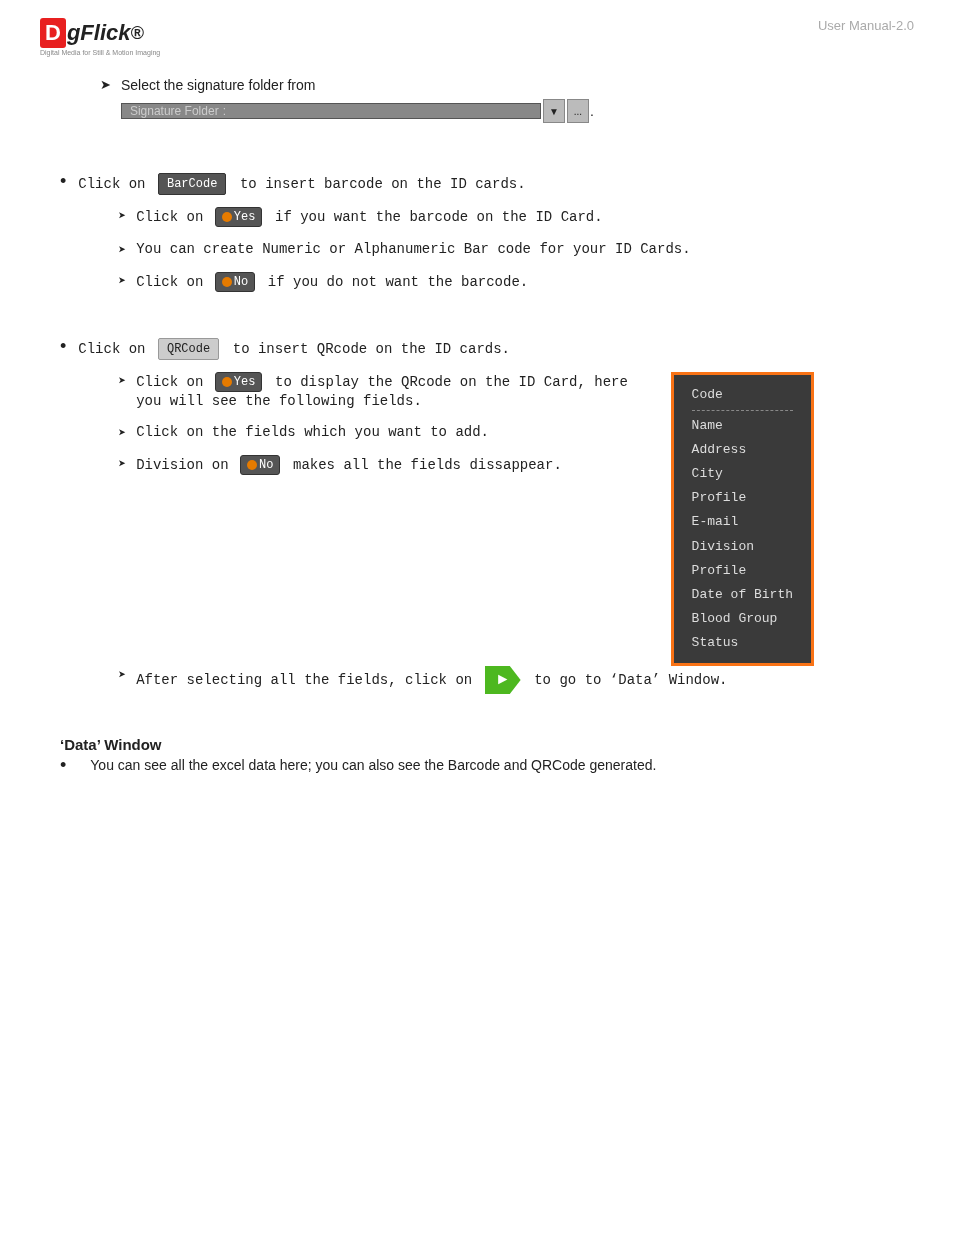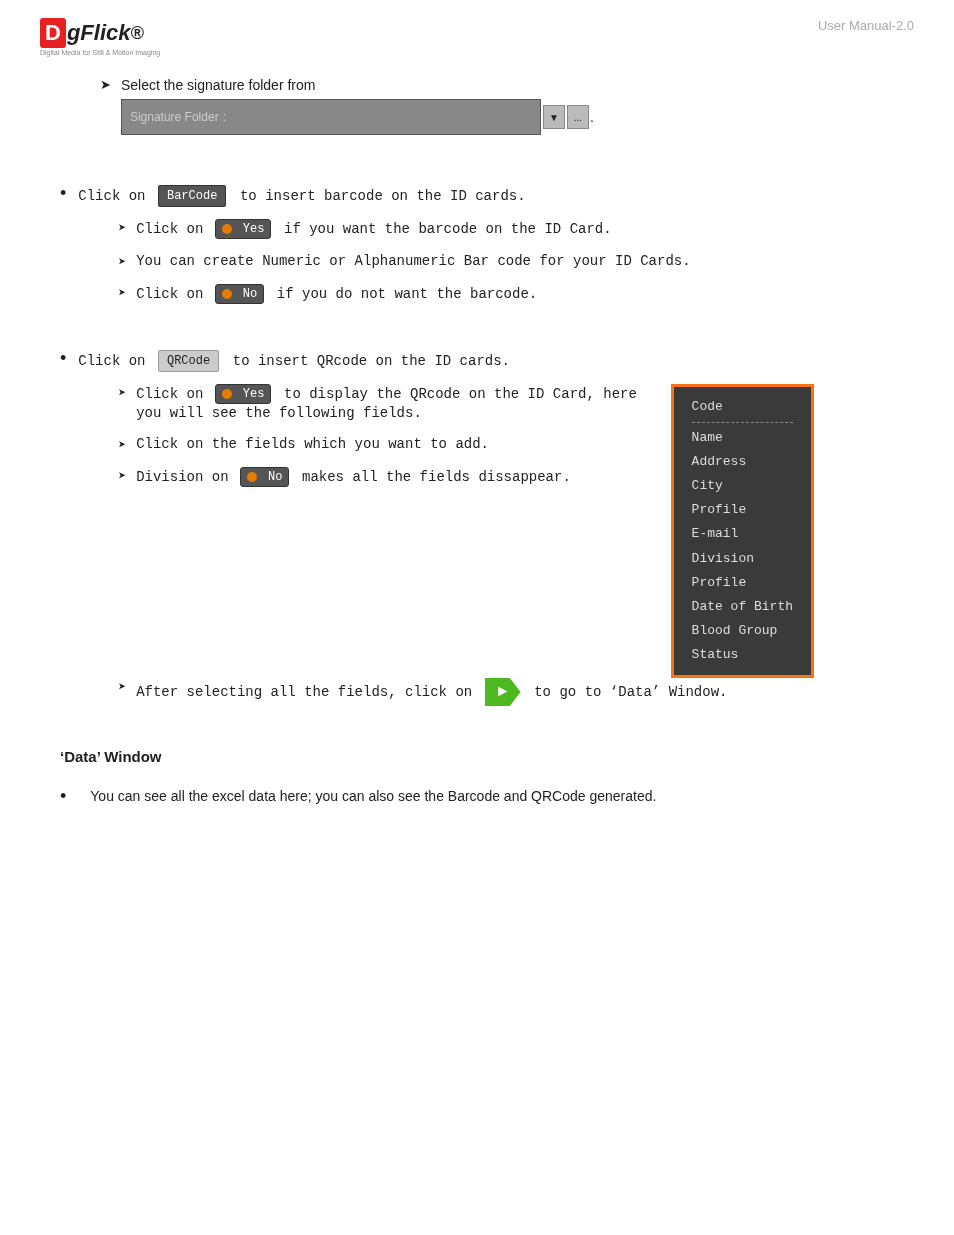--- a/index.html
+++ b/index.html
@@ -82,21 +82,21 @@
       display: flex;
       align-items: center;
       margin-top: 5px;
     }
     .sig-folder-input {
       background: #888;
       color: #ddd;
       font-size: 12px;
       padding: 3px 8px;
       width: 420px;
-      height: 36px;
+      height: 16px;
       display: flex;
       align-items: center;
       border: 1px solid #555;
     }
     .sig-folder-btn {
       background: #bbb;
       border: 1px solid #888;
       width: 22px;
       height: 24px;
       display: flex;
@@ -155,21 +155,21 @@
       display: inline-flex;
       align-items: center;
       background: #555;
       color: #fff;
       font-size: 12px;
       padding: 2px 6px;
       border: 1px solid #333;
       border-radius: 3px;
       vertical-align: middle;
       margin: 0 3px;
-      gap: 11px;
+      gap: 2px;
     }
     .radio-circle {
       width: 10px;
       height: 10px;
       border-radius: 50%;
       background: #e67b00;
       display: inline-block;
       flex-shrink: 0;
     }
 
@@ -226,21 +226,21 @@
     }
 
     
     .data-window-section {
       margin-top: 28px;
     }
     .data-window-title {
       font-size: 15px;
       font-weight: bold;
       color: #222;
-      margin-bottom: 23px;
+      margin-bottom: 4px;
     }
     .data-window-bullet {
       display: flex;
       align-items: flex-start;
     }
 
     
     .qr-two-col {
       display: flex;
       align-items: flex-start;

